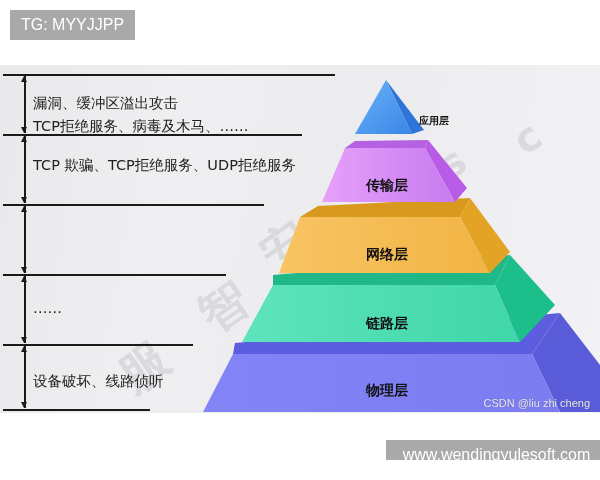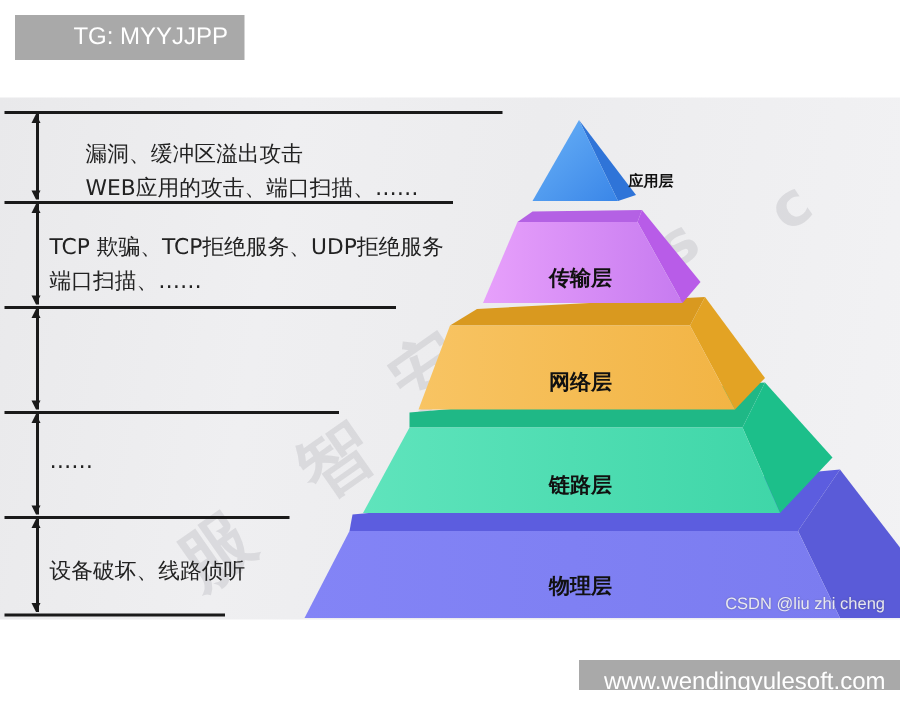--- a/index.html
+++ b/index.html
@@ -5,21 +5,21 @@
   html, body { margin: 0; padding: 0; }
   body {
     width: 600px; height: 480px; position: relative; overflow: hidden;
     background: #ffffff;
     font-family: "DejaVu Sans", "Liberation Sans", sans-serif;
   }
   .tag {
     position: absolute; background: #a9a9a9; color: #ffffff;
     font-family: "Liberation Sans", sans-serif;
   }
-  .tag-top { left: 10px; top: 10px; width: 125px; height: 30px; line-height: 30px; font-size: 16px; text-align: center; padding-left: 28px; }
+  .tag-top { left: 10px; top: 10px; width: 125px; height: 30px; line-height: 30px; font-size: 16px; text-align: center; }
   .tag-bottom { left: 386px; top: 440px; width: 221px; height: 20px; line-height: 30px; font-size: 16px; text-align: center; }
 
   .figure {
     position: absolute; left: 0; top: 65px; width: 600px; height: 348px;
     background: linear-gradient(100deg, #e9e9eb 0%, #efeff1 30%, #ececee 55%, #f2f2f4 100%);
     overflow: hidden;
   }
   .hline { position: absolute; left: 3px; height: 1.5px; background: #1a1a1a; }
   .arrow { position: absolute; left: 24px; width: 1.5px; background: #1a1a1a; }
   .arrow::before, .arrow::after {
@@ -66,27 +66,26 @@
   <div class="hline" style="top:209px; width:223px;"></div>
   <div class="hline" style="top:279px; width:190px;"></div>
   <div class="hline" style="top:344px; width:147px;"></div>
 
   <div class="arrow" style="top:11px; height:57px;"></div>
   <div class="arrow" style="top:71px; height:67px;"></div>
   <div class="arrow" style="top:141px; height:67px;"></div>
   <div class="arrow" style="top:211px; height:67px;"></div>
   <div class="arrow" style="top:281px; height:62px;"></div>
 
-  <div class="threat" style="top:27px;margin-left:24px;">
+  <div class="threat" style="top:27px;">
     <div>漏洞、缓冲区溢出攻击</div>
-    <div> WEB应用的攻击、端口扫描、……</div>
+    <div> TCP拒绝服务、病毒及木马、……</div>
   </div>
   <div class="threat" style="top:89px;">
     <div>TCP 欺骗、TCP拒绝服务、UDP拒绝服务</div>
-    <div>端口扫描、……</div>
   </div>
   <div class="threat" style="top:232px;">
     <div>……</div>
   </div>
   <div class="threat" style="top:305px;">
     <div>设备破坏、线路侦听</div>
   </div>
 
   <svg class="pyramid" width="600" height="348" viewBox="0 0 600 348">
     <defs>

